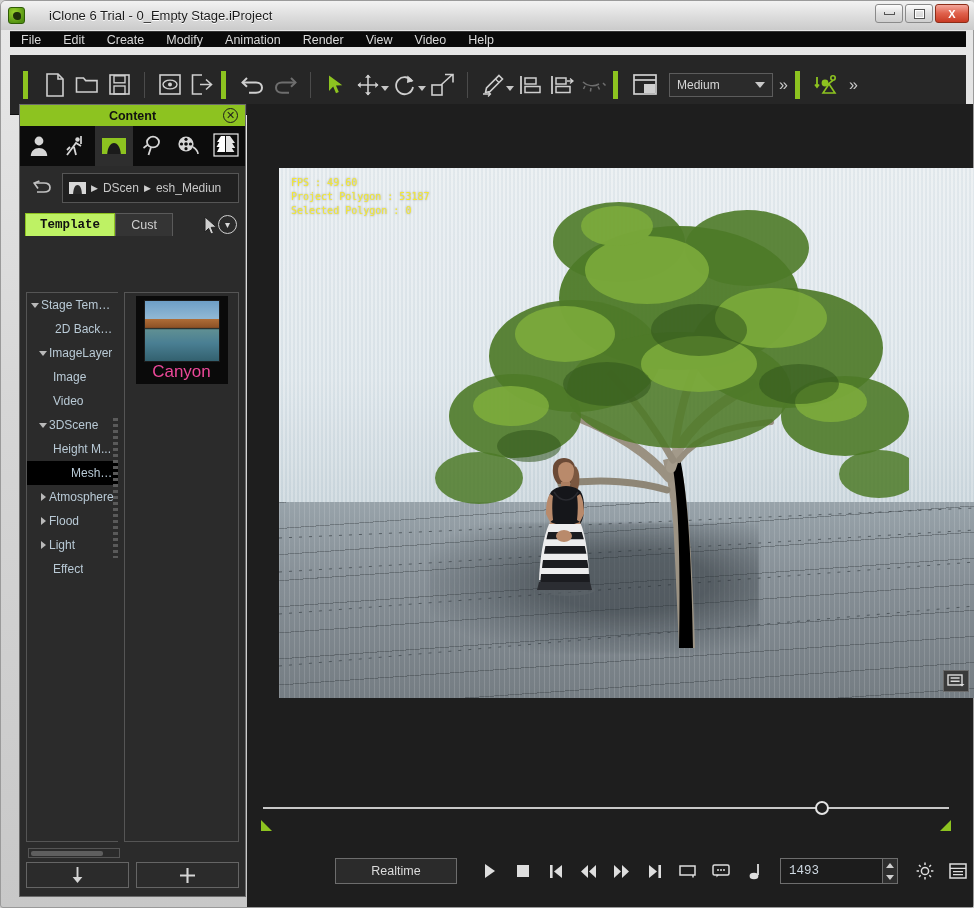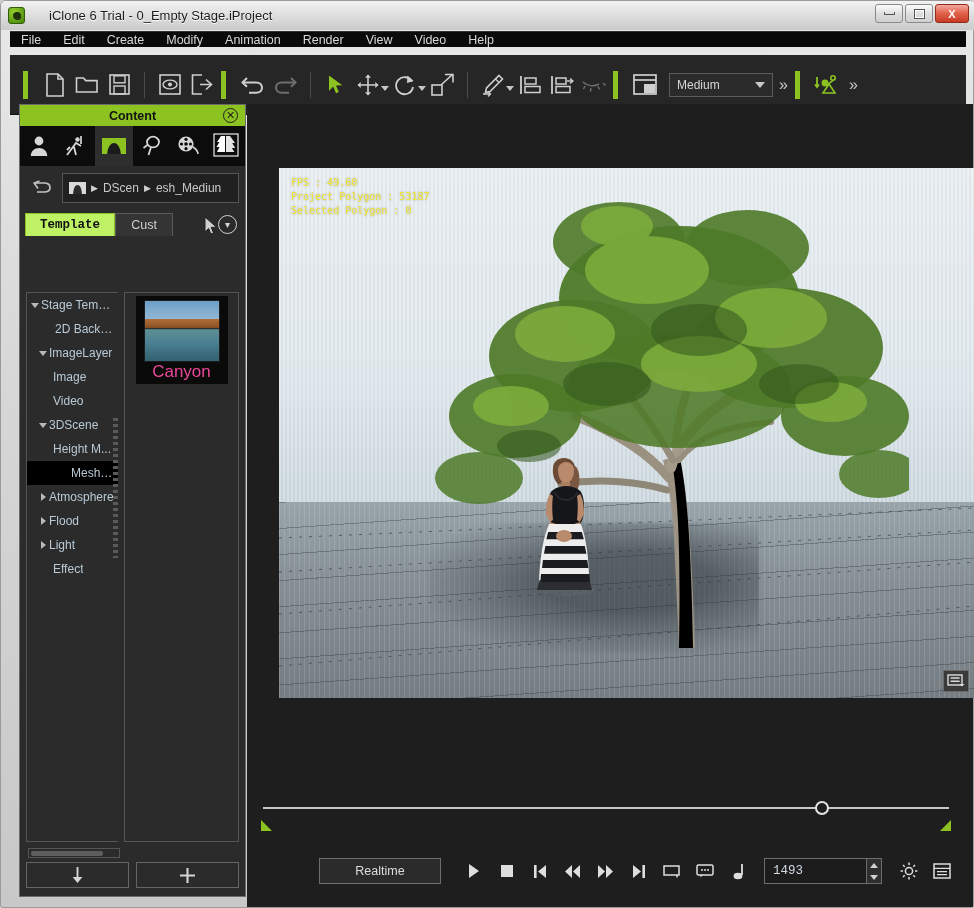--- a/index.html
+++ b/index.html
@@ -272,21 +272,21 @@
   #tl-marker-right { right:4px; border-bottom:11px solid #8dc320; border-left:11px solid transparent; }
 
   
   #transport {
     position:absolute; left:0; bottom:12px; right:0; height:48px;
     display:flex; align-items:center; padding-left:72px; gap:0;
   }
   #realtime-btn {
     width:122px; height:26px; border:1px solid #6d6d6d; background:#2b2b2b;
     display:flex;align-items:center;justify-content:center; font-size:12.5px; color:#dcdcdc;
-    margin-right:16px; flex:none;
+    margin-right:16px; flex:none;margin-left:16px;
   }
   .xbtn { width:33px; height:30px; display:flex;align-items:center;justify-content:center; color:#dedede; flex:none;}
   #frame-field {
     width:118px; height:26px; border:1px solid #6d6d6d; background:#1c1c1c;
     display:flex; align-items:center; margin-left:10px; flex:none; position:relative;
   }
   #frame-field .val { font-size:12.5px; color:#cfd9e2; padding-left:8px;font-family:Liberation Mono, monospace; }
   #frame-spin {
     position:absolute; right:0; top:0; width:15px; height:24px;
     display:flex; flex-direction:column; border-left:1px solid #6d6d6d;

